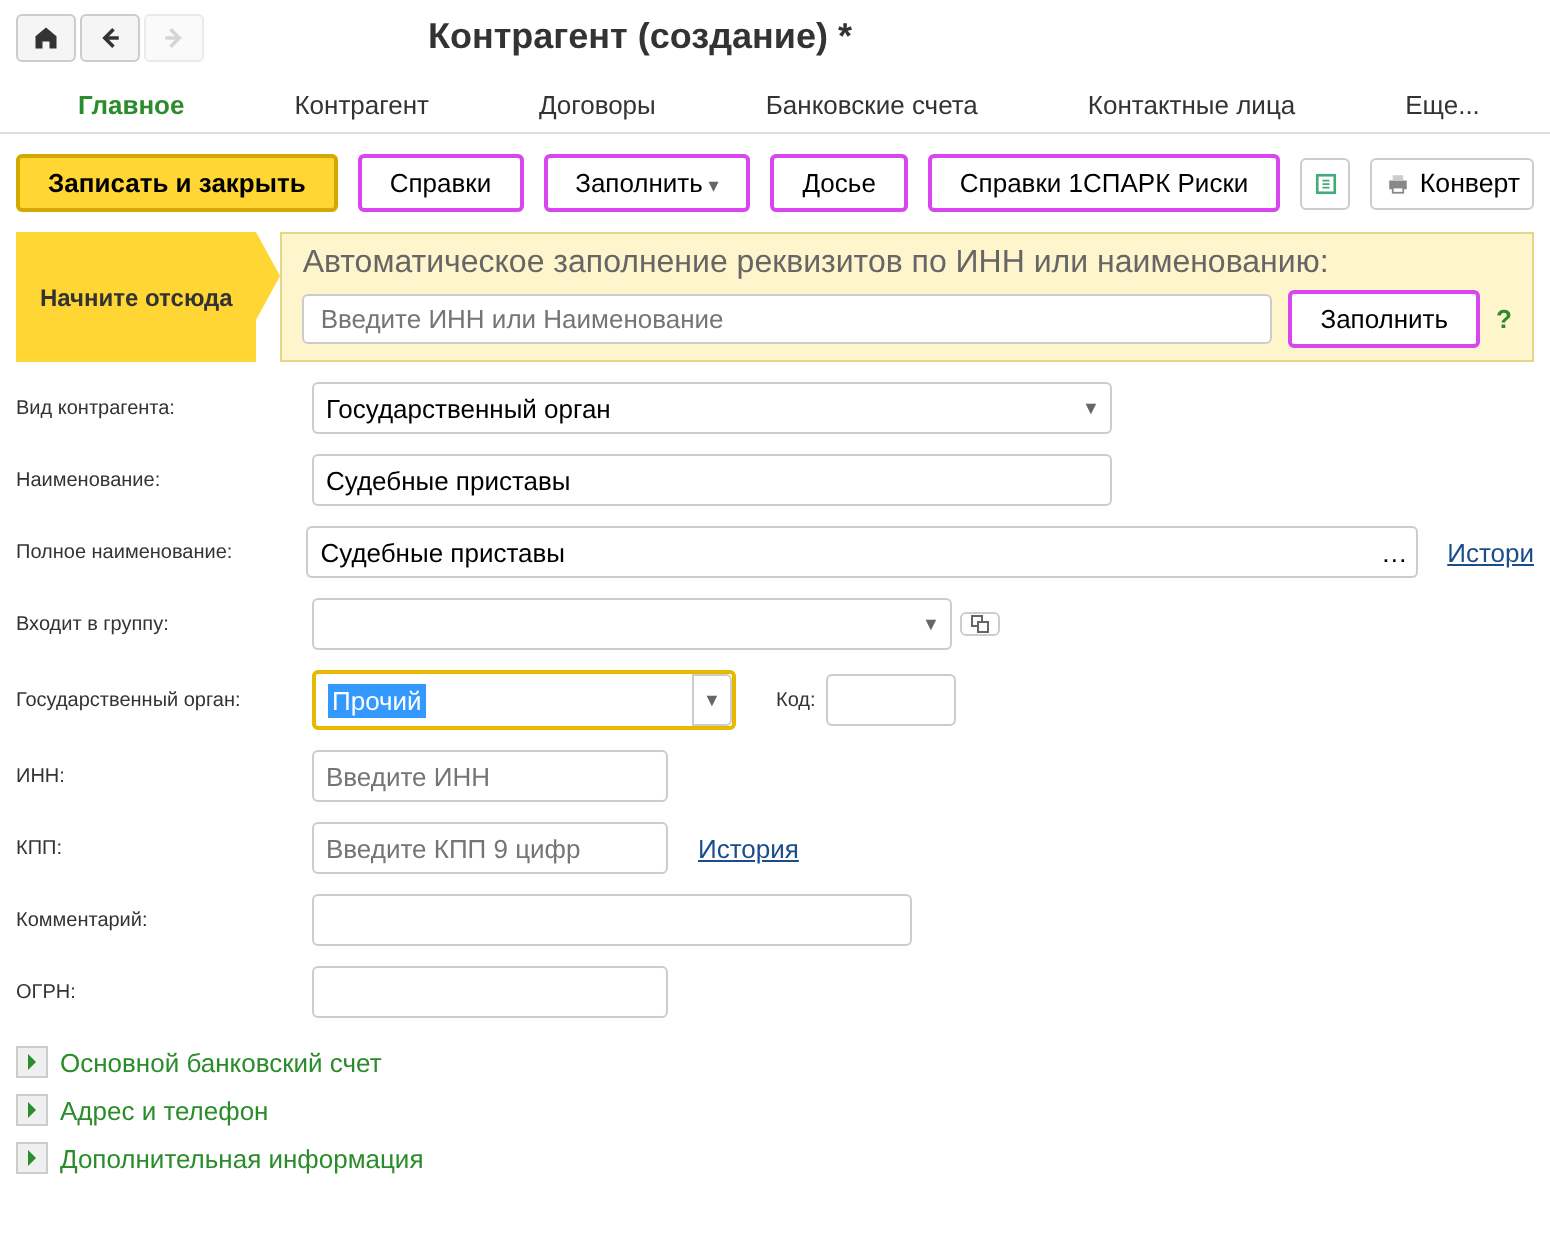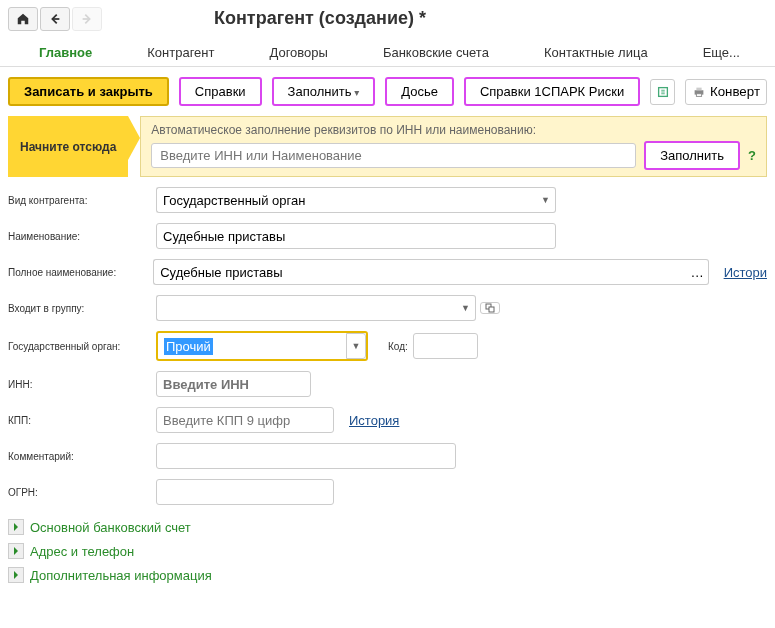--- a/index.html
+++ b/index.html
@@ -18,21 +18,21 @@
     .toolbar { display: flex; gap: 10px; padding: 10px 8px; align-items: center; }
     .btn { padding: 5px 14px; border: 2px solid #d946ef; background: #fff; border-radius: 3px; cursor: pointer; font-size: 13px; white-space: nowrap; }
     .btn.primary { background: #ffd633; border-color: #d4a800; font-weight: bold; }
     .btn-dropdown::after { content: " ▾"; font-size: 10px; color: #666; }
     .toolbar-icon { width: 28px; height: 26px; border: 1px solid #ccc; background: #fff; border-radius: 3px; display: flex; align-items: center; justify-content: center; cursor: pointer; }
     
     .hint-box { display: flex; margin: 0 8px 10px 8px; }
     .hint-arrow { background: #ffd633; padding: 14px 12px; font-weight: bold; font-size: 12px; position: relative; display: flex; align-items: center; }
     .hint-arrow::after { content: ""; position: absolute; right: -12px; top: 0; bottom: 0; width: 0; height: 0; border-top: 22px solid transparent; border-bottom: 22px solid transparent; border-left: 12px solid #ffd633; }
     .hint-body { flex: 1; background: #fff5cc; border: 1px solid #e6d68a; padding: 6px 10px; margin-left: 12px; }
-    .hint-text { font-size: 12px; color: #666; margin-bottom: 4px; }
+    .hint-text { font-size: 16px; color: #666; margin-bottom: 4px; }
     .hint-row { display: flex; gap: 8px; align-items: center; }
     .hint-input { flex: 1; padding: 4px 8px; border: 1px solid #ccc; border-radius: 3px; font-size: 13px; color: #aaa; }
     .hint-q { color: #2a8c2a; font-weight: bold; cursor: pointer; }
     
     .form { padding: 0 8px; }
     .form-row { display: flex; align-items: center; margin-bottom: 10px; }
     .form-label { width: 148px; font-size: 10px; }
     
     .input { border: 1px solid #ccc; border-radius: 3px; padding: 4px 6px; font-size: 13px; height: 26px; }
     .input.placeholder { color: #aaa; }
@@ -167,21 +167,21 @@
         <span class="selection">Прочий</span>
       </div>
       <button class="select-btn" style="border-left:1px solid #ccc">▼</button>
     </div>
     <div class="form-label" style="width:auto;margin-left:20px;margin-right:5px">Код:</div>
     <input class="input" style="width: 65px;">
   </div>
 
   <div class="form-row">
     <div class="form-label">ИНН:</div>
-    <input class="input placeholder" style="width: 155px; font-weight: bold;" placeholder="Введите ИНН">
+    <input class="input placeholder" style="width: 178px;" placeholder="Введите ИНН">
   </div>
 
   <div class="form-row">
     <div class="form-label">КПП:</div>
     <input class="input placeholder" style="width: 178px;" placeholder="Введите КПП 9 цифр">
     <span class="link link-history">История</span>
   </div>
 
   <div class="form-row">
     <div class="form-label">Комментарий:</div>

